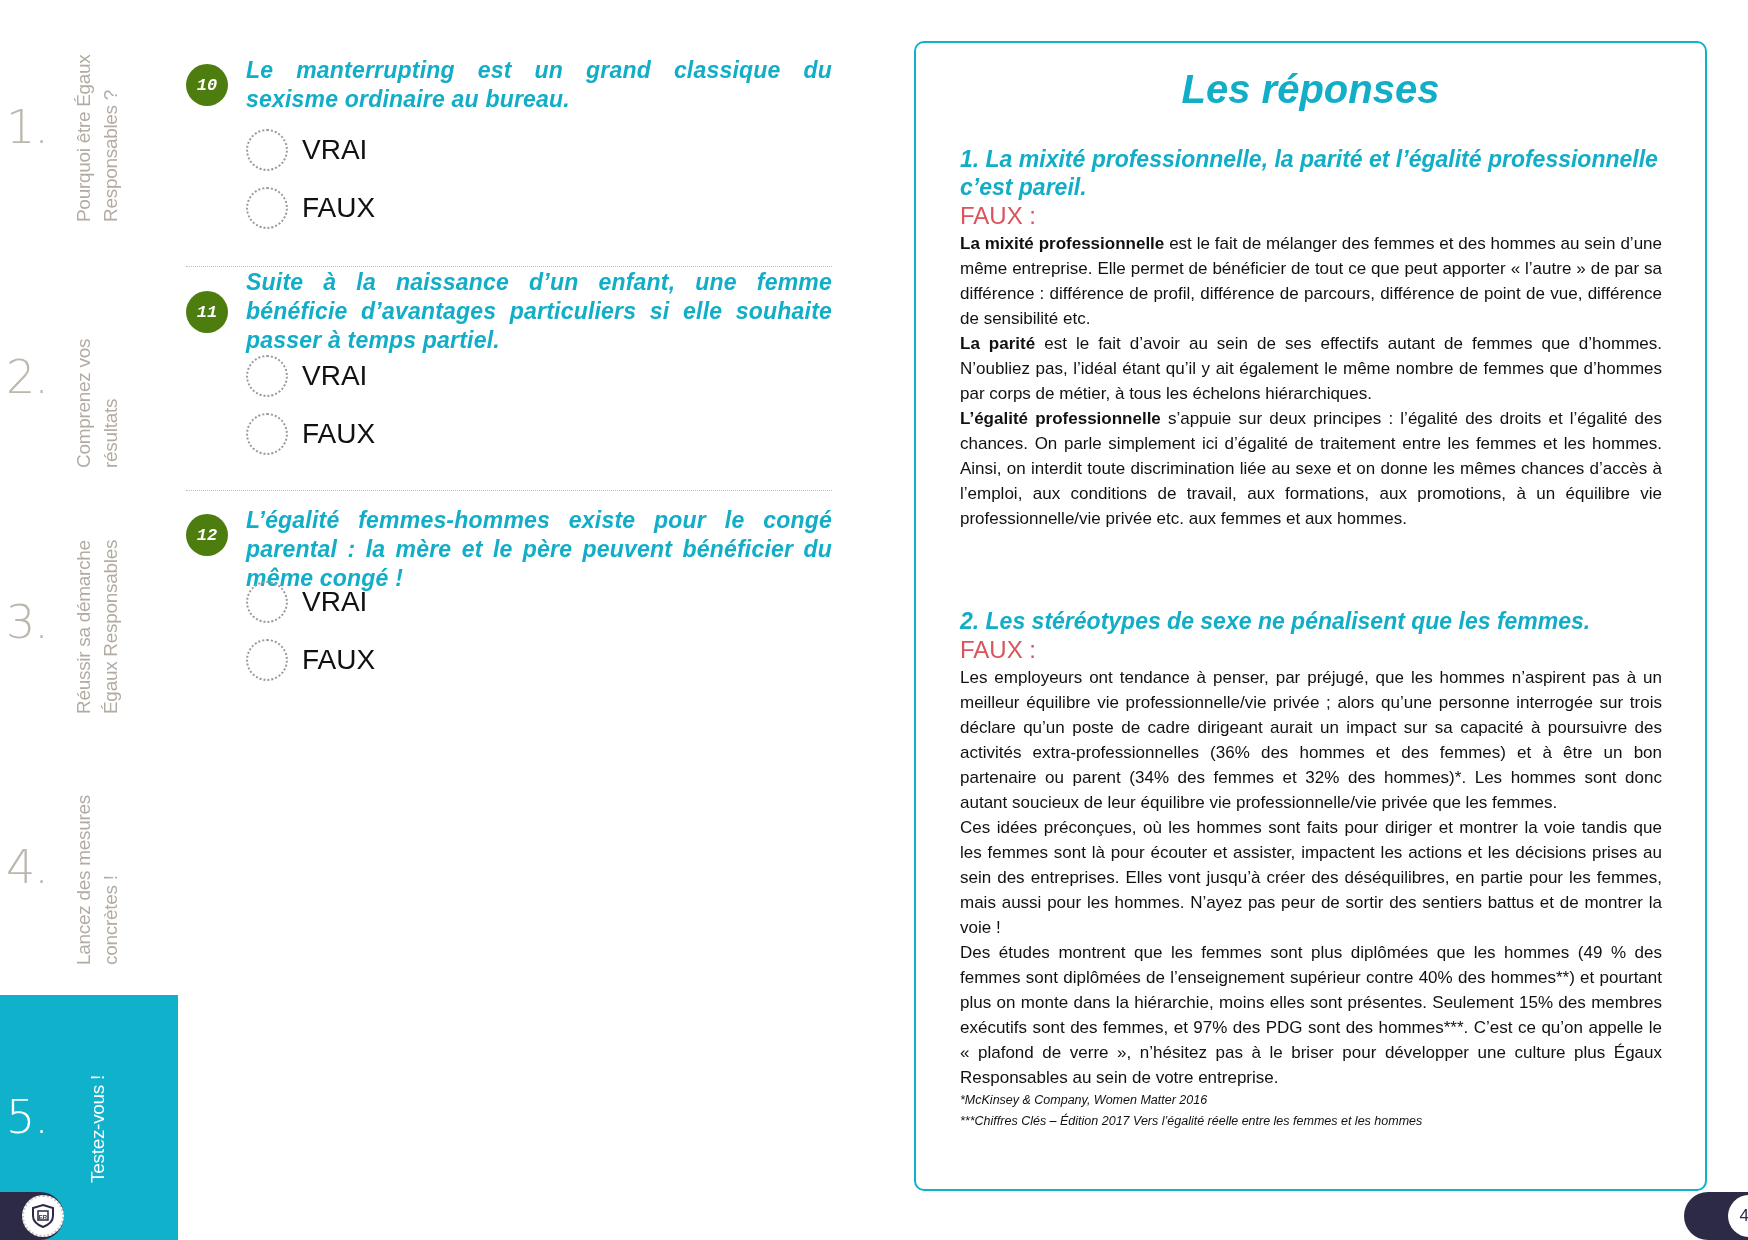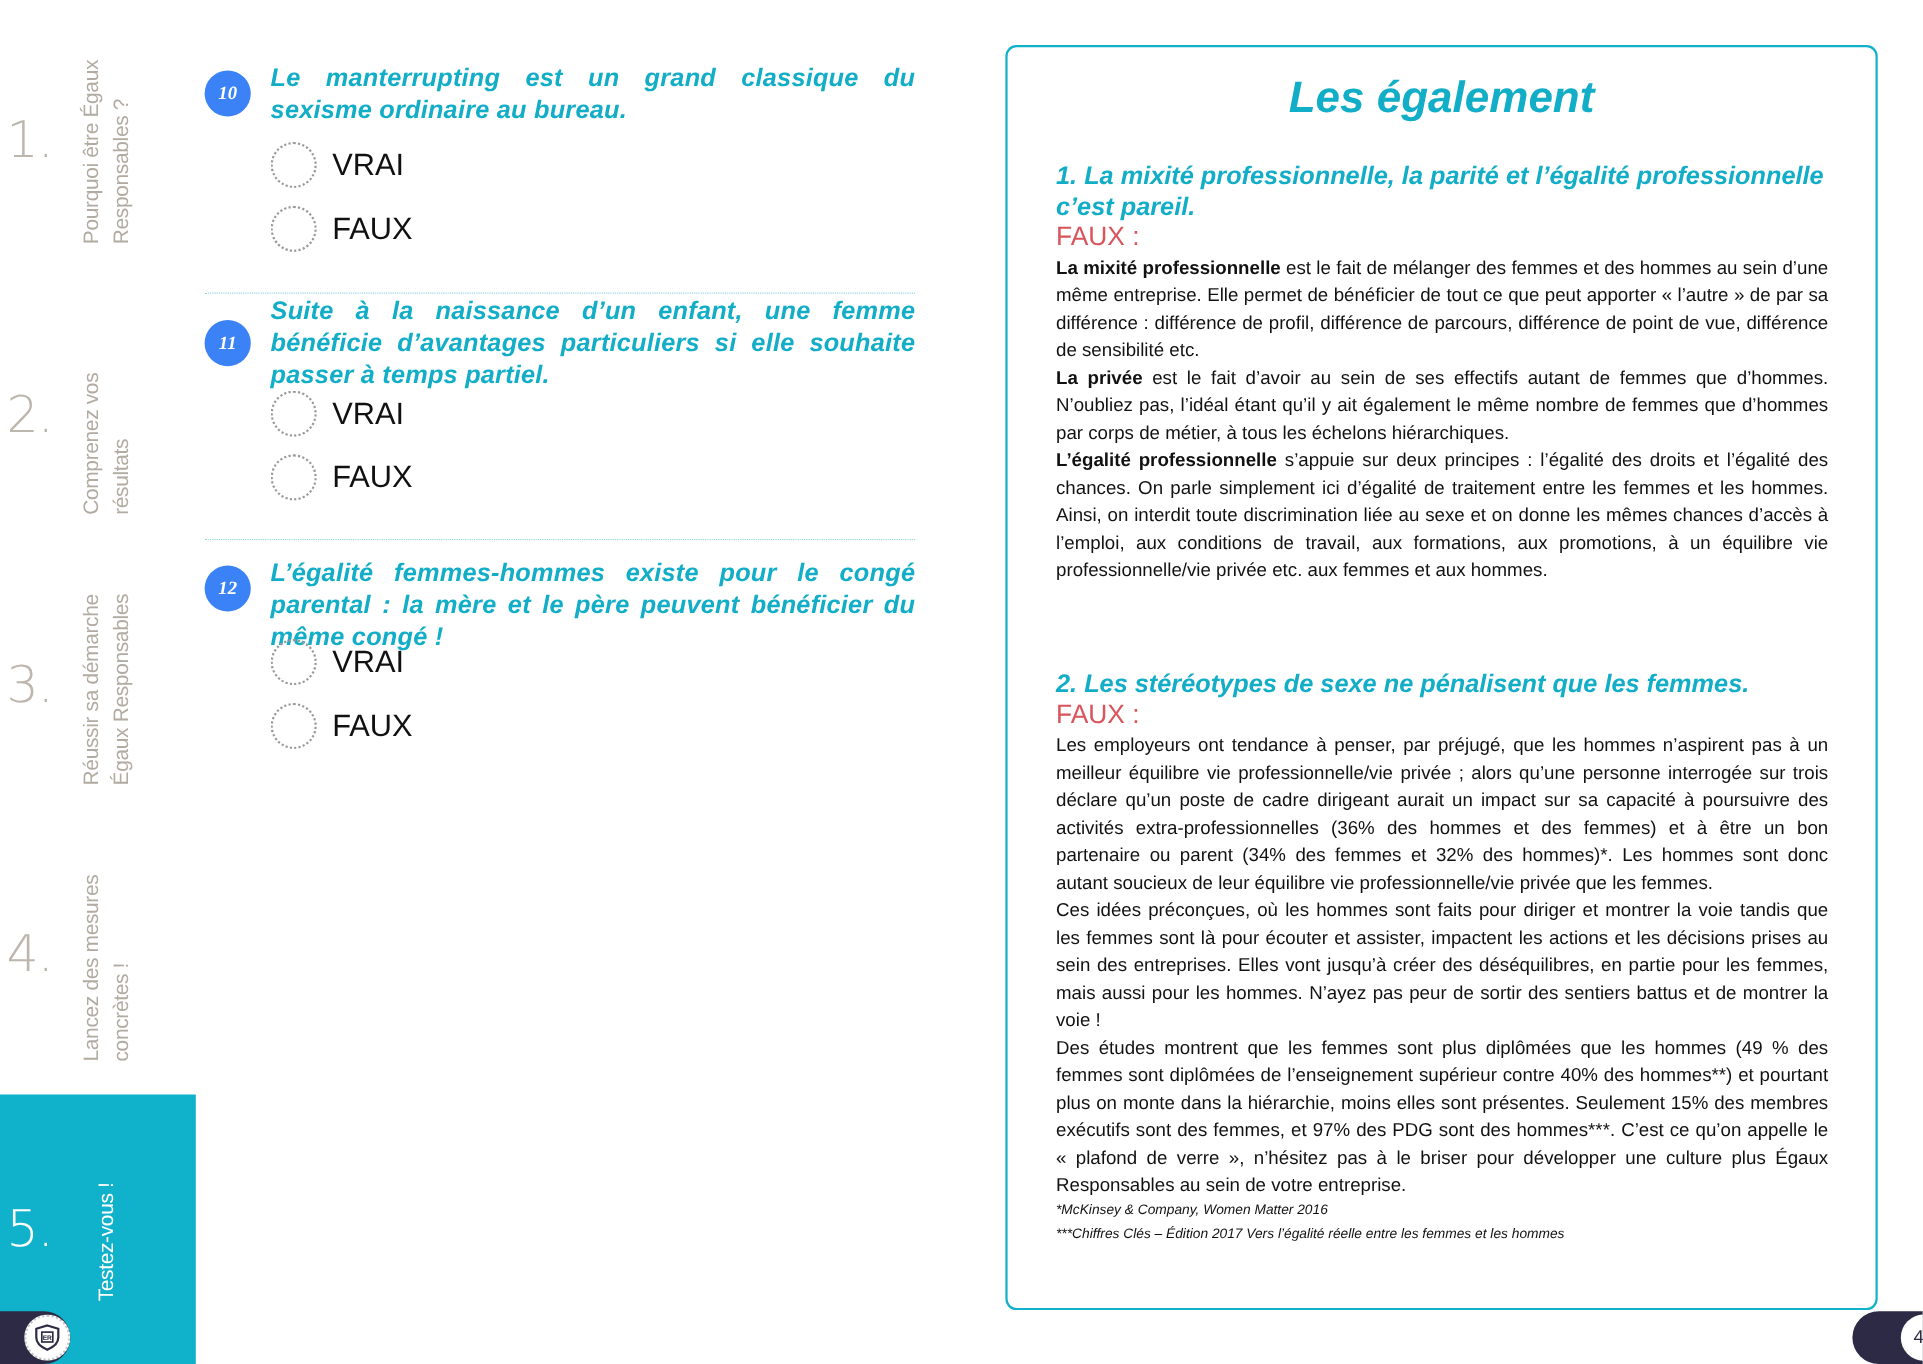--- a/index.html
+++ b/index.html
@@ -26,21 +26,21 @@
     .sec5 { top: 995px; height: 245px; background: #10b2cb; }
     .sec5 .num { top: 95px; color: #ffffff; }
     .sec5 .label { left: 84px; top: 188px; color: #ffffff; }
 
     .logo-tab { position: absolute; left: 0; top: 1192px; width: 64px; height: 48px; background: #2c2a45; border-radius: 0 24px 24px 0; }
     .logo-badge { position: absolute; left: 22px; top: 1195px; width: 42px; height: 42px; border-radius: 50%; background: #ffffff; border: 2px dotted #c8c8c8; display: flex; align-items: center; justify-content: center; }
     .logo-badge svg { width: 26px; height: 26px; }
 
     
     .question { position: absolute; left: 186px; width: 646px; }
-    .q-badge { position: absolute; left: 0; width: 42px; height: 42px; border-radius: 50%; background: #3b82f6; color: #fff; font-weight: bold; font-style: italic; font-size: 17px; display: flex; align-items: center; justify-content: center; font-family: Liberation Serif, serif; }
+    .q-badge { position: absolute; left: 0; width: 42px; height: 42px; border-radius: 50%; background: #4d7c0f; color: #fff; font-weight: bold; font-style: italic; font-size: 17px; display: flex; align-items: center; justify-content: center; font-family: Liberation Mono, monospace; }
     .q-text { position: absolute; left: 60px; width: 586px; color: #12adc6; font-weight: bold; font-style: italic; font-size: 23px; line-height: 29px; text-align: justify; text-align-last: left; font-family: "Liberation Sans Narrow", "Liberation Sans", sans-serif; letter-spacing: 0.2px; }
     .option { position: absolute; left: 60px; height: 44px; display: flex; align-items: center; cursor: pointer; }
     .radio { width: 42px; height: 42px; border-radius: 50%; border: 2px dotted #9a9a9a; }
     .opt-label { margin-left: 14px; font-size: 28px; color: #111; font-family: "Liberation Sans Narrow", "Liberation Sans", sans-serif; }
     .divider { position: absolute; left: 186px; width: 646px; border-top: 1px dotted #8fd3dd; }
 
     .q10 { top: 56px; }
     .q10 .q-badge { top: 8px; }
     .q10 .q-text { top: 0; }
     .q10 .opt1 { top: 72px; }
@@ -160,27 +160,27 @@
     <div class="radio"></div>
     <span class="opt-label">VRAI</span>
   </div>
   <div class="option opt2">
     <div class="radio"></div>
     <span class="opt-label">FAUX</span>
   </div>
 </section>
 
 <aside class="answers">
-  <h1 class="answers-title">Les également</h1>
+  <h1 class="answers-title">Les réponses</h1>
 
   <div class="answer a1">
     <div class="a-title">1. La mixité professionnelle, la parité et l’égalité professionnelle c’est pareil.</div>
     <div class="a-verdict">FAUX :</div>
     <p class="a-para"><b>La mixité professionnelle</b><span> est le fait de mélanger des femmes et des hommes au sein d’une même entreprise. Elle permet de bénéficier de tout ce que peut apporter « l’autre » de par sa différence : différence de profil, différence de parcours, différence de point de vue, différence de sensibilité etc.</span></p>
-    <p class="a-para"><b>La privée</b><span> est le fait d’avoir au sein de ses effectifs autant de femmes que d’hommes. N’oubliez pas, l’idéal étant qu’il y ait également le même nombre de femmes que d’hommes par corps de métier, à tous les échelons hiérarchiques.</span></p>
+    <p class="a-para"><b>La parité</b><span> est le fait d’avoir au sein de ses effectifs autant de femmes que d’hommes. N’oubliez pas, l’idéal étant qu’il y ait également le même nombre de femmes que d’hommes par corps de métier, à tous les échelons hiérarchiques.</span></p>
     <p class="a-para"><b>L’égalité professionnelle</b><span> s’appuie sur deux principes : l’égalité des droits et l’égalité des chances. On parle simplement ici d’égalité de traitement entre les femmes et les hommes. Ainsi, on interdit toute discrimination liée au sexe et on donne les mêmes chances d’accès à l’emploi, aux conditions de travail, aux formations, aux promotions, à un équilibre vie professionnelle/vie privée etc. aux femmes et aux hommes.</span></p>
   </div>
 
   <div class="answer a2">
     <div class="a-title">2. Les stéréotypes de sexe ne pénalisent que les femmes.</div>
     <div class="a-verdict">FAUX :</div>
     <p class="a-para">Les employeurs ont tendance à penser, par préjugé, que les hommes n’aspirent pas à un meilleur équilibre vie professionnelle/vie privée ; alors qu’une personne interrogée sur trois déclare qu’un poste de cadre dirigeant aurait un impact sur sa capacité à poursuivre des activités extra-professionnelles (36% des hommes et des femmes) et à être un bon partenaire ou parent (34% des femmes et 32% des hommes)*. Les hommes sont donc autant soucieux de leur équilibre vie professionnelle/vie privée que les femmes.</p>
     <p class="a-para">Ces idées préconçues, où les hommes sont faits pour diriger et montrer la voie tandis que les femmes sont là pour écouter et assister, impactent les actions et les décisions prises au sein des entreprises. Elles vont jusqu’à créer des déséquilibres, en partie pour les femmes, mais aussi pour les hommes. N’ayez pas peur de sortir des sentiers battus et de montrer la voie !</p>
     <p class="a-para">Des études montrent que les femmes sont plus diplômées que les hommes (49 % des femmes sont diplômées de l’enseignement supérieur contre 40% des hommes**) et pourtant plus on monte dans la hiérarchie, moins elles sont présentes. Seulement 15% des membres exécutifs sont des femmes, et 97% des PDG sont des hommes***. C’est ce qu’on appelle le « plafond de verre », n’hésitez pas à le briser pour développer une culture plus Égaux Responsables au sein de votre entreprise.</p>
     <p class="footnote">*McKinsey &amp; Company, Women Matter 2016</p>

